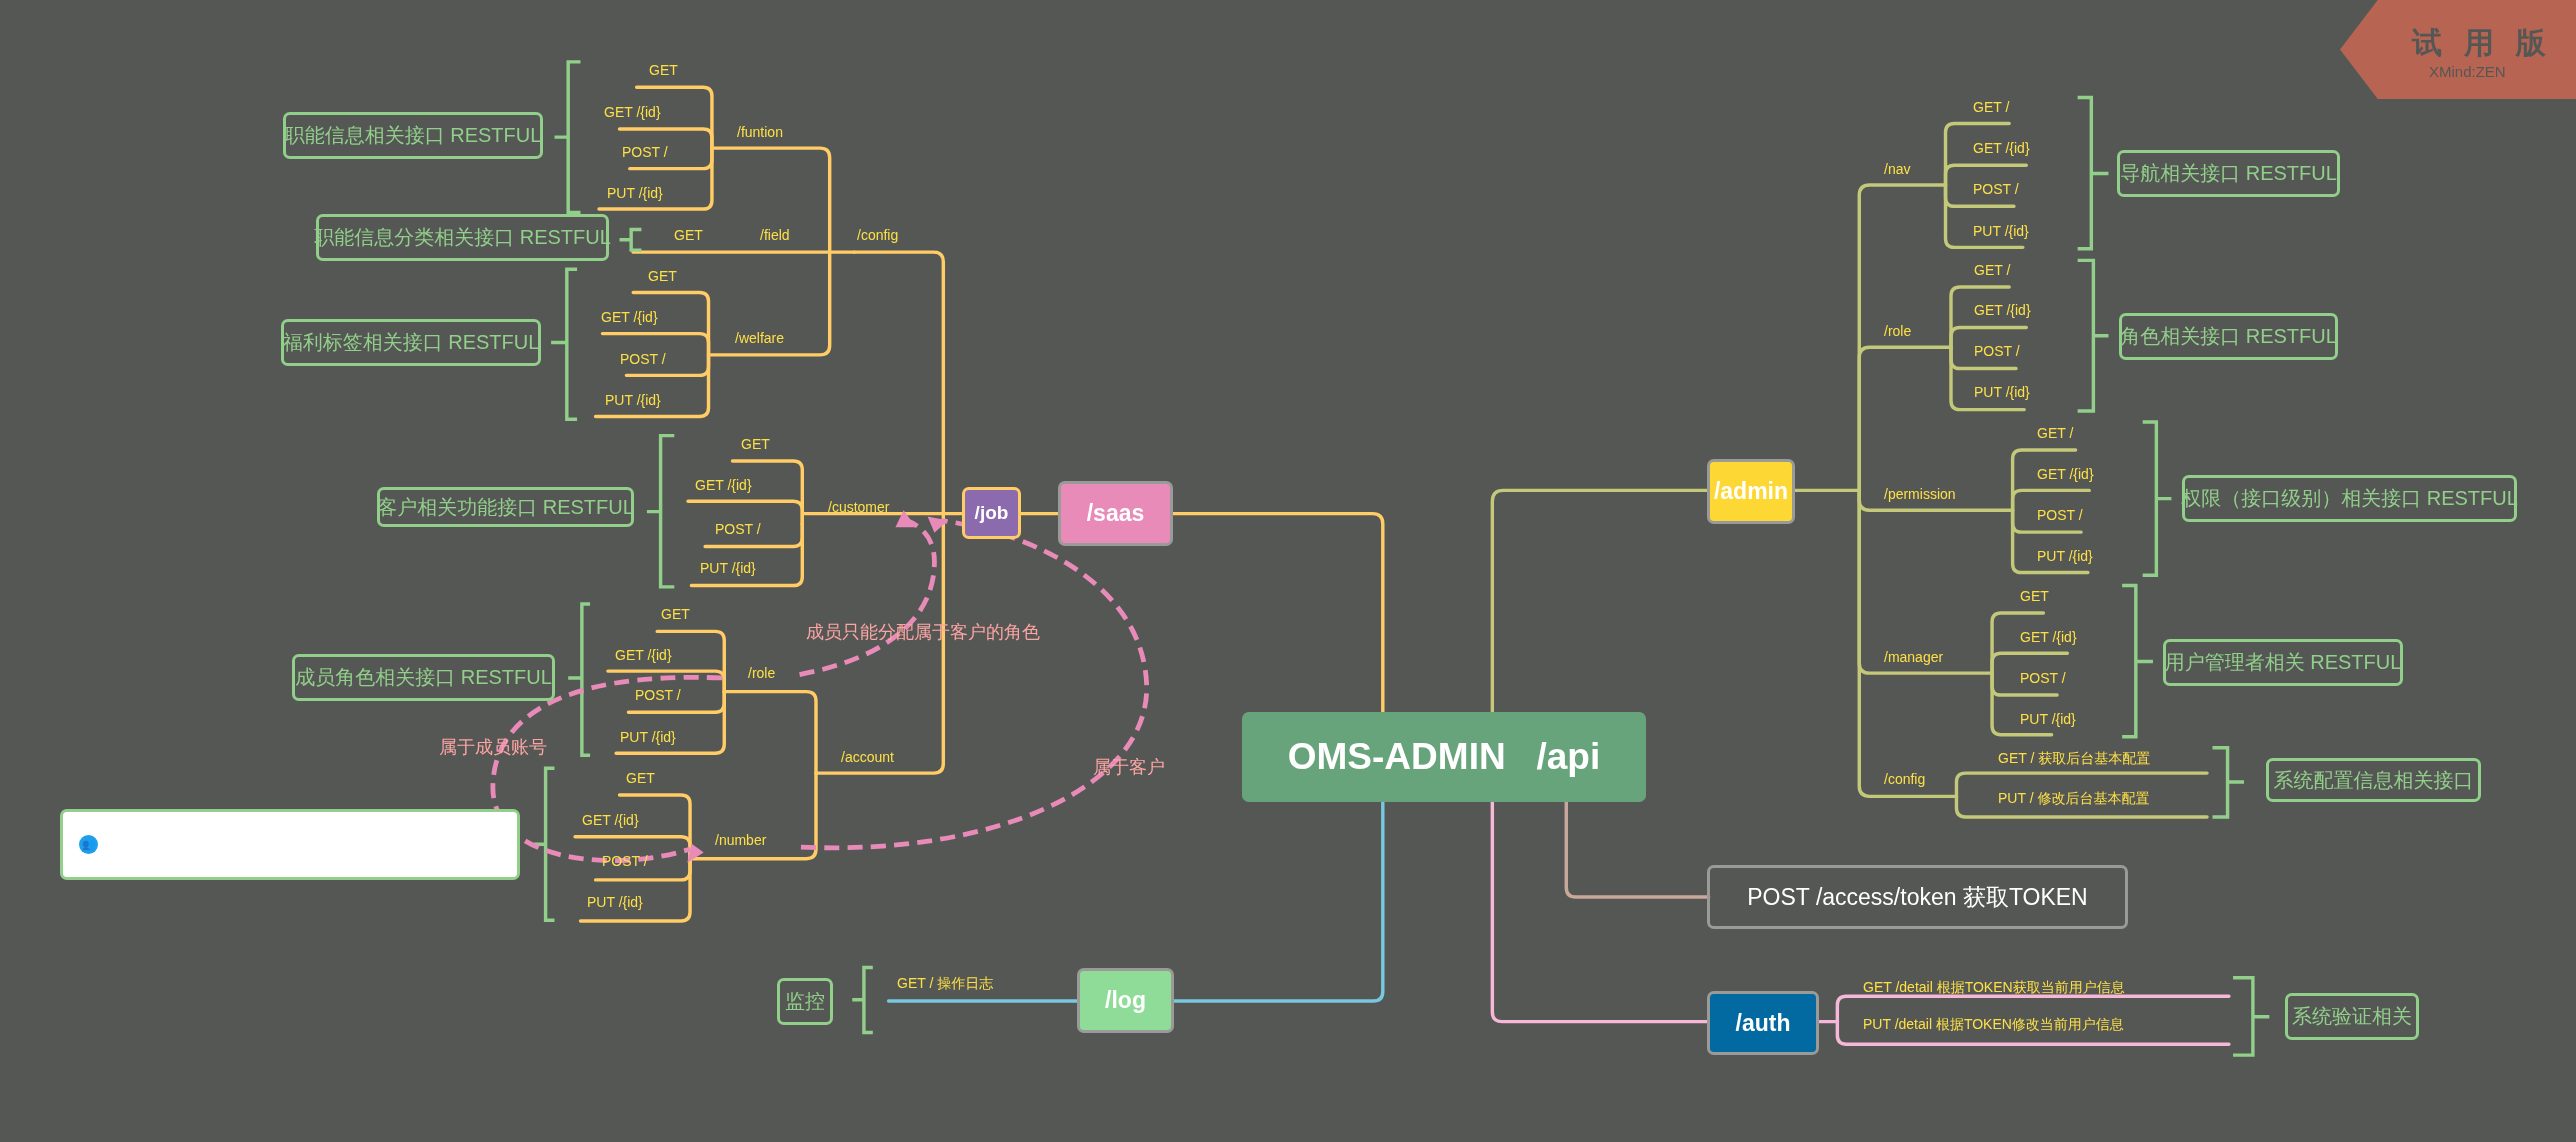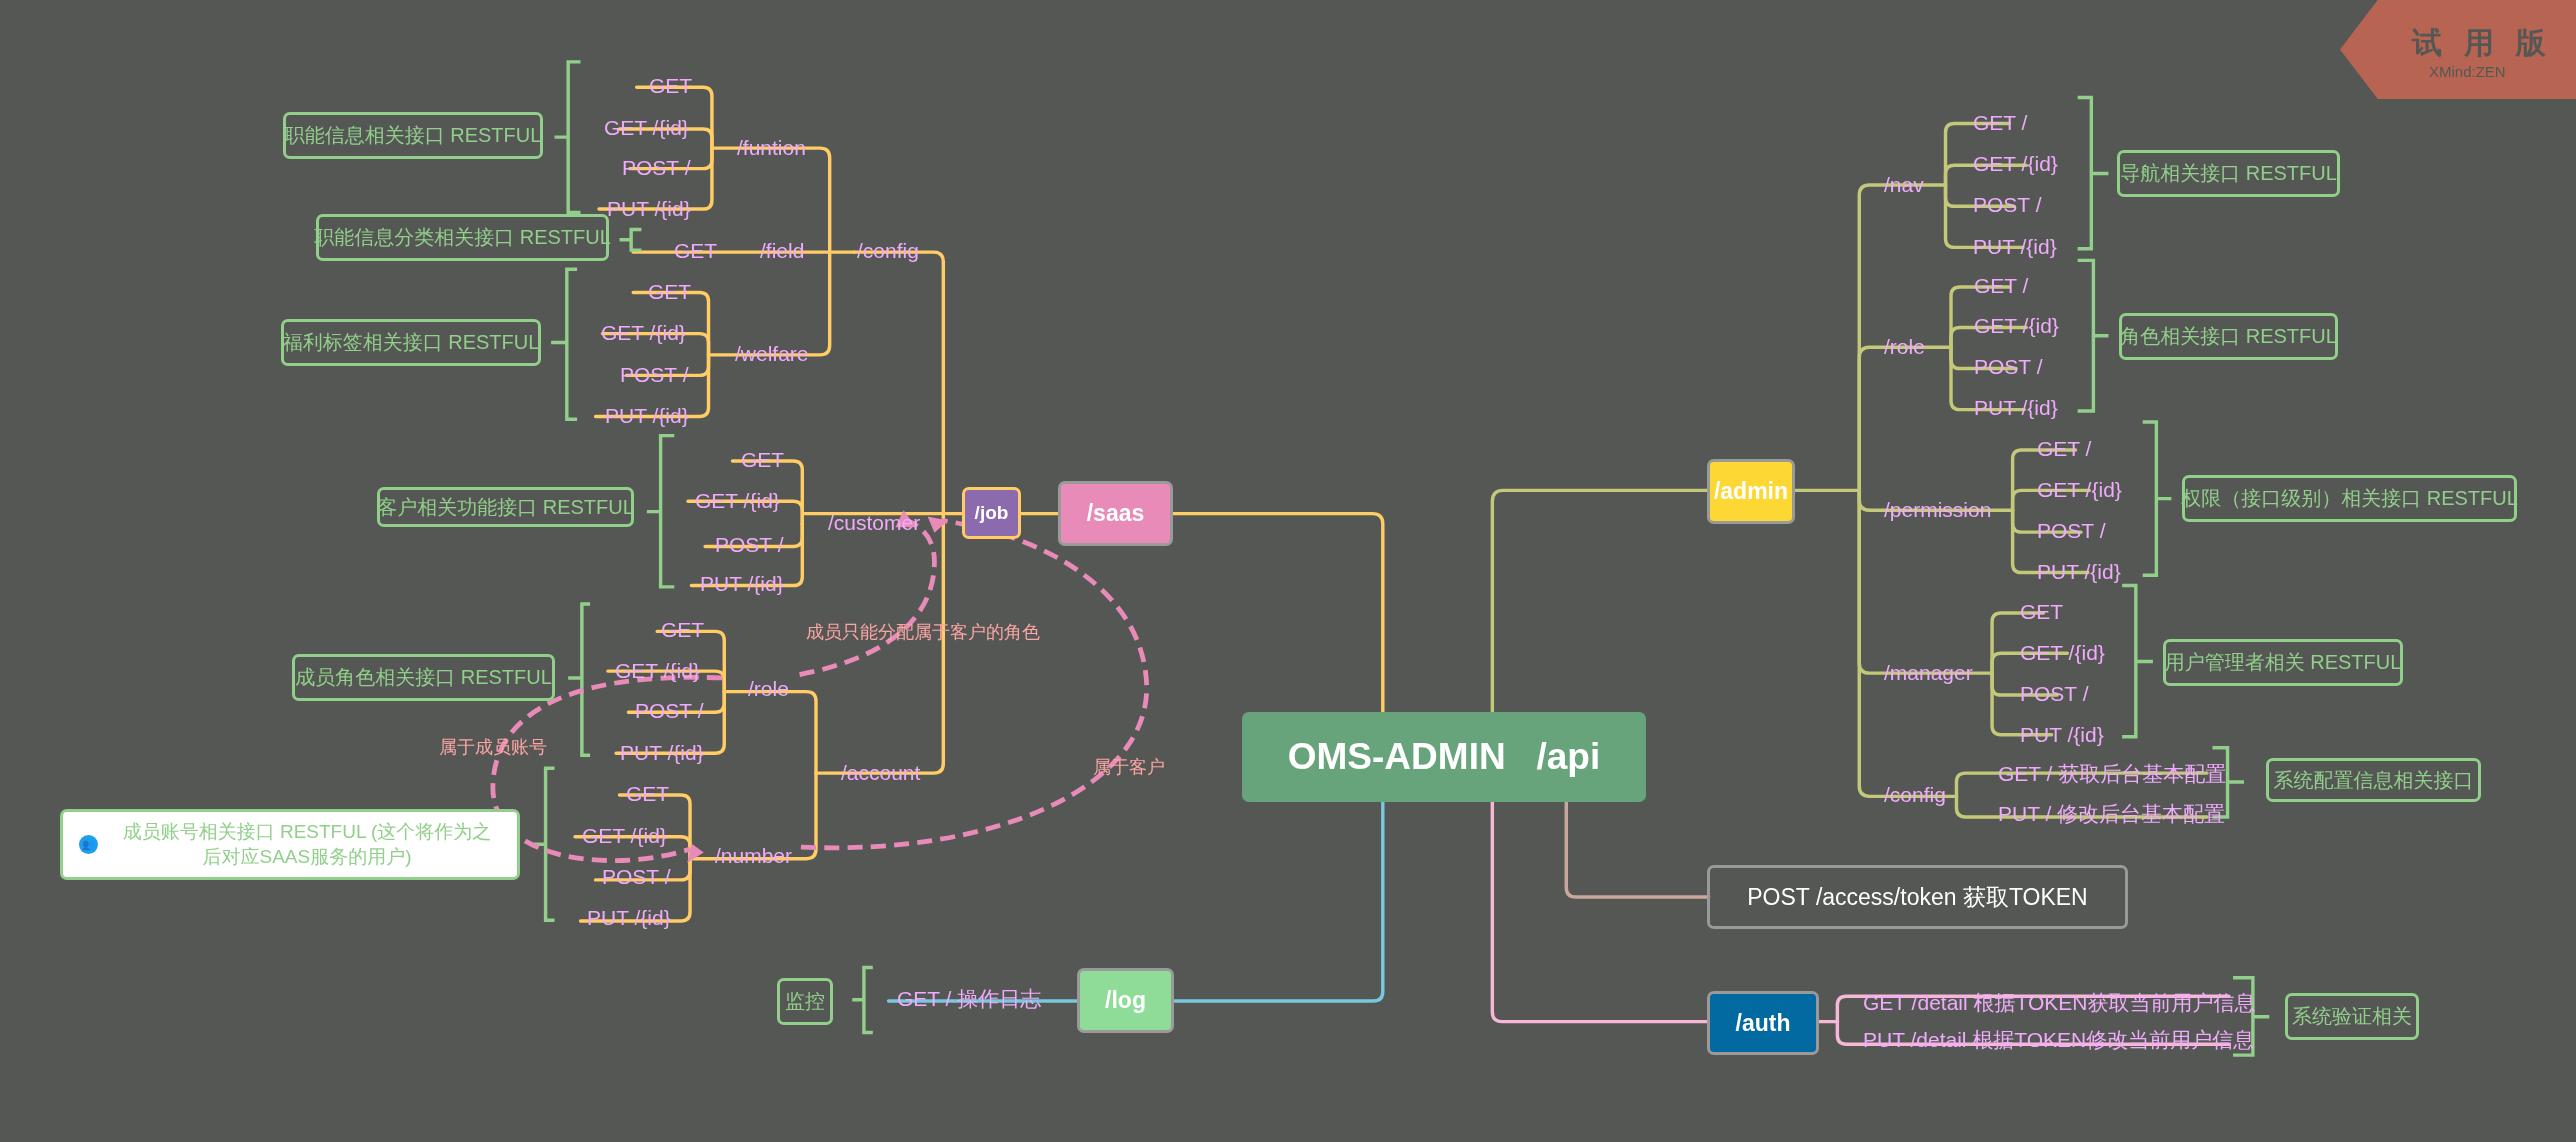--- a/index.html
+++ b/index.html
@@ -1,18 +1,18 @@
 <!DOCTYPE html>
 <html style="font-size:11px"><head>
 <meta charset="utf-8">
 <style>
   html,body{margin:0;padding:0;}
   body{width:2576px;height:1143px;background:#555754;position:relative;overflow:hidden;font-family:"Liberation Sans","DejaVu Sans",sans-serif;}
   #lines{position:absolute;left:0;top:0;width:2576px;height:1143px;}
-  .t{position:absolute;color:#f0abfc;font-size:21px;white-space:nowrap;line-height:1;margin-top:12px;}
+  .t{position:absolute;color:#fde047;font-size:14px;white-space:nowrap;line-height:1;}
   .sum{position:absolute;border:3.4px solid #92cf8b;border-radius:6.8px;color:#92cf8b;font-size:20px;display:flex;align-items:center;justify-content:center;white-space:nowrap;box-sizing:border-box;}
   .node{position:absolute;border-radius:6.8px;color:#fff;font-weight:bold;display:flex;align-items:center;justify-content:center;box-sizing:border-box;border:3.4px solid #9a9a98;}
   .note{position:absolute;color:#fca5a5;font-size:18px;white-space:nowrap;}
   #watermark{position:absolute;right:0;top:0;width:236px;height:99px;background:#b86453;clip-path:polygon(16% 0,100% 0,100% 100%,16% 100%,0 50%);}
   #wm-title{position:absolute;left:72px;top:23px;font-size:30px;font-weight:bold;color:#555754;letter-spacing:6.8px;}
   #wm-sub{position:absolute;left:89px;top:63px;font-size:15px;color:#555754;}
 </style>
 </head>
 <body>
 
@@ -194,21 +194,20 @@
 <div class="t" style="left:602px;top:854px;">POST /</div>
 <div class="t" style="left:587px;top:895px;">PUT /{id}</div>
 
 <div class="sum" style="left:283px;top:112px;width:260px;height:47px;">职能信息相关接口 RESTFUL</div>
 <div class="sum" style="left:316px;top:214px;width:293px;height:47px;">职能信息分类相关接口 RESTFUL</div>
 <div class="sum" style="left:281px;top:319px;width:260px;height:47px;">福利标签相关接口 RESTFUL</div>
 <div class="sum" style="left:377px;top:487px;width:257px;height:40px;">客户相关功能接口 RESTFUL</div>
 <div class="sum" style="left:292px;top:654px;width:263px;height:47px;">成员角色相关接口 RESTFUL</div>
 <div class="sum" style="left:60px;top:809px;width:460px;height:71px;background:#fff;white-space:normal;justify-content:flex-start;padding:0 16.4px;">
   <span style="width:19px;height:19px;border-radius:50%;background:#1e9fe8;color:#fff;font-size:11px;display:flex;align-items:center;justify-content:center;flex-shrink:0;margin-right:15px;">👥</span>
-  <span style="text-align:center;line-height:1.3;font-size:19px;">成员账号相关接口 RESTFUL  (这个将作为之后对应SAAS服务的用户)</span>
 </div>
 
 <div class="note" style="left:806px;top:620px;">成员只能分配属于客户的角色</div>
 <div class="note" style="left:439px;top:735px;">属于成员账号</div>
 <div class="note" style="left:1093px;top:755px;">属于客户</div>
 
 <div class="t" style="left:897px;top:976px;">GET /  操作日志</div>
 <div class="sum" style="left:777px;top:978px;width:56px;height:47px;">监控</div>
 
 <div class="t" style="left:1884px;top:162px;">/nav</div>

